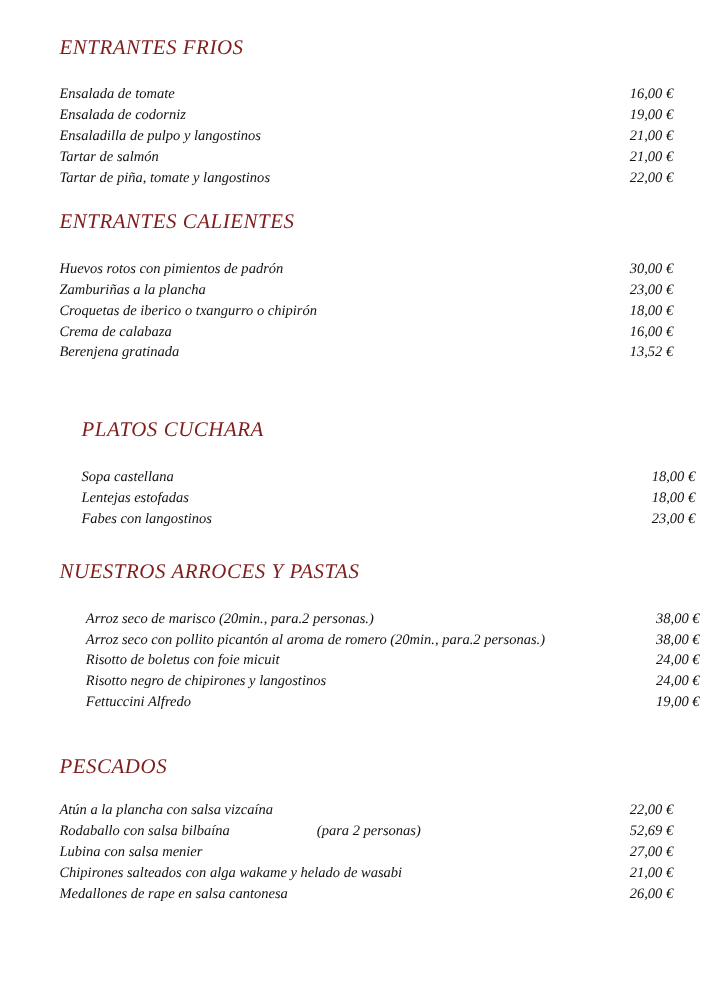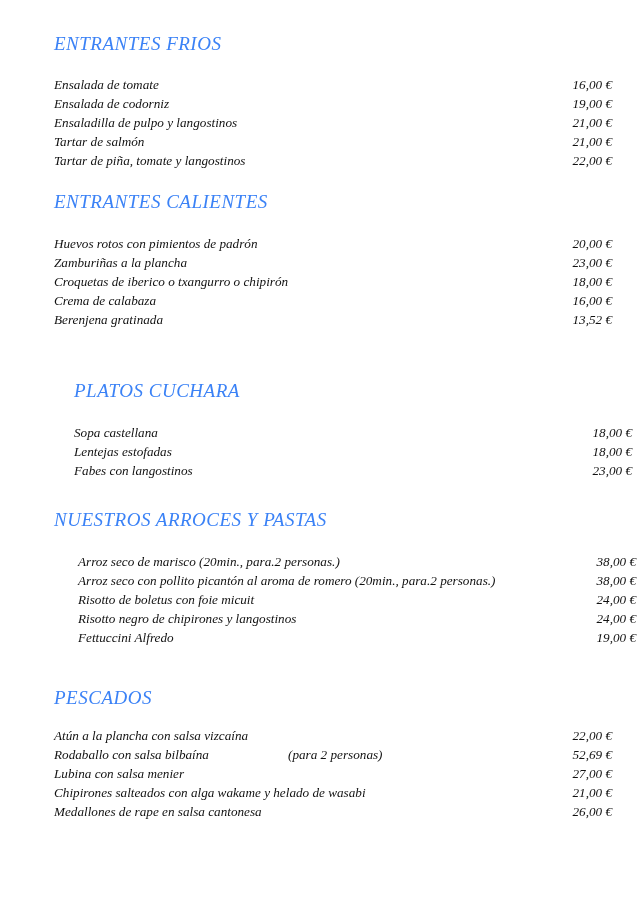--- a/index.html
+++ b/index.html
@@ -29,21 +29,21 @@
     .section-title {
       font-family: "Liberation Serif", "DejaVu Serif", serif;
       font-style: italic;
       font-size: 19px;
       letter-spacing: 0.5px;
       line-height: 22px;
       height: 22px;
       margin: 0;
       white-space: nowrap;
       font-weight: normal;
-      color: #3b82f6;
+      color: #7f1d1d;
     }
     .items {
       position: absolute;
       left: 0;
       width: 560px;
     }
     .item {
       position: relative;
       height: 19px;
       line-height: 19px;
@@ -99,21 +99,21 @@
         <span class="item-price">22,00 €</span>
       </div>
     </div>
   </div>
 
   <div class="section" style="top:191px;">
     <h2 class="section-title">ENTRANTES CALIENTES</h2>
     <div class="items" style="top:43px;">
       <div class="item">
         <span class="item-name">Huevos rotos con pimientos de padrón</span>
-        <span class="item-price">20,00 €</span>
+        <span class="item-price">30,00 €</span>
       </div>
       <div class="item">
         <span class="item-name">Zamburiñas a la plancha</span>
         <span class="item-price">23,00 €</span>
       </div>
       <div class="item">
         <span class="item-name">Croquetas de iberico o txangurro o  chipirón</span>
         <span class="item-price">18,00 €</span>
       </div>
       <div class="item">

